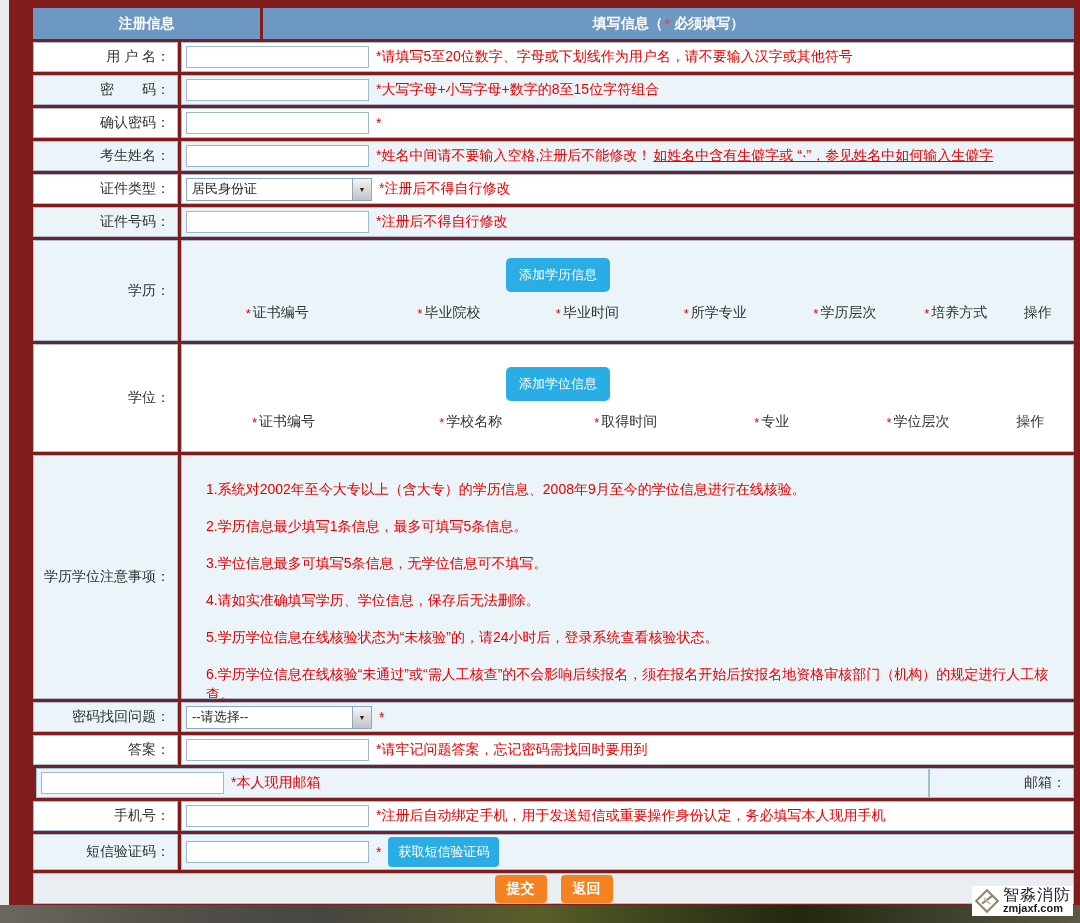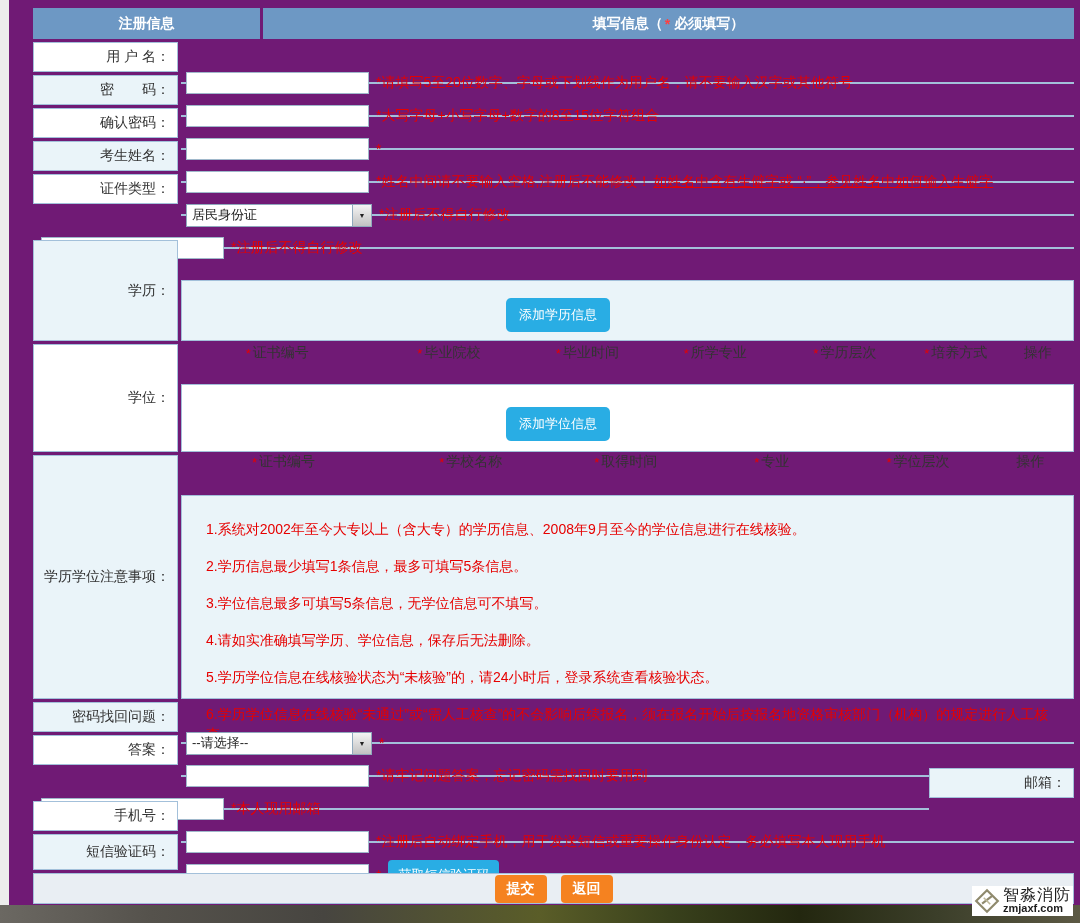--- a/index.html
+++ b/index.html
@@ -1,25 +1,25 @@
 <!DOCTYPE html>
 <html><head>
 <meta charset="utf-8">
 <style>
   html,body{margin:0;padding:0;}
   body{font-family:"Liberation Sans","DejaVu Sans",sans-serif;background:#fff;}
-  .page{position:relative;width:1080px;height:923px;background:#701a75;overflow:hidden;}
+  .page{position:relative;width:1080px;height:923px;background:#7f1d1d;overflow:hidden;}
   .left-edge{position:absolute;left:0;top:0;width:9px;height:905px;background:#ececec;}
 
   .tbl{position:absolute;left:33px;top:8px;width:1041px;}
   .row{display:flex;margin-top:3px;}
   .row.first{margin-top:0;}
   .cell{border:1px solid #a3c0da;box-sizing:border-box;}
   .lc{width:145px;display:flex;align-items:center;justify-content:flex-end;padding-right:7px;flex:none;}
-  .vc{flex:1;margin-left:3px;display:flex;align-items:center;padding-left:4px;gap:7px;margin-top:40px;}
+  .vc{flex:1;margin-left:3px;display:flex;align-items:center;padding-left:4px;gap:7px;}
   .bg-a{background:#fff;}
   .bg-b{background:#eaf4f9;}
   .h30{height:30px;}
   .lbl{font-size:14px;color:#333;white-space:nowrap;}
   .hint{font-size:14px;color:#e60000;white-space:nowrap;}
   .hlink{font-size:14px;color:#e60000;text-decoration:underline;cursor:pointer;white-space:nowrap;}
 
   .thead .cell{background:#6d98c4;border-color:#6d98c4;color:#fff;display:flex;align-items:center;justify-content:center;font-size:14px;font-weight:bold;height:31px;}
   .th-l{width:227px;flex:none;}
   .th-r{flex:1;margin-left:3px;}
@@ -127,20 +127,23 @@
       <div class="cell vc bg-a">
         <div class="sel">
           <span>居民身份证</span>
           <span class="sel-arrow">▼</span>
         </div>
         <span class="hint">*注册后不得自行修改</span>
       </div>
     </div>
 
     <div class="row h30">
+      <div class="cell lc bg-b">
+          <span class="lbl">证件号码：</span>
+        </div>
       <div class="cell vc bg-b">
         <input class="txt" type="text" style="">
         <span class="hint">*注册后不得自行修改</span>
       </div>
     </div>
 
     <div class="row edu-row">
       <div class="cell lc bg-b">
           <span class="lbl">学历：</span>
         </div>

